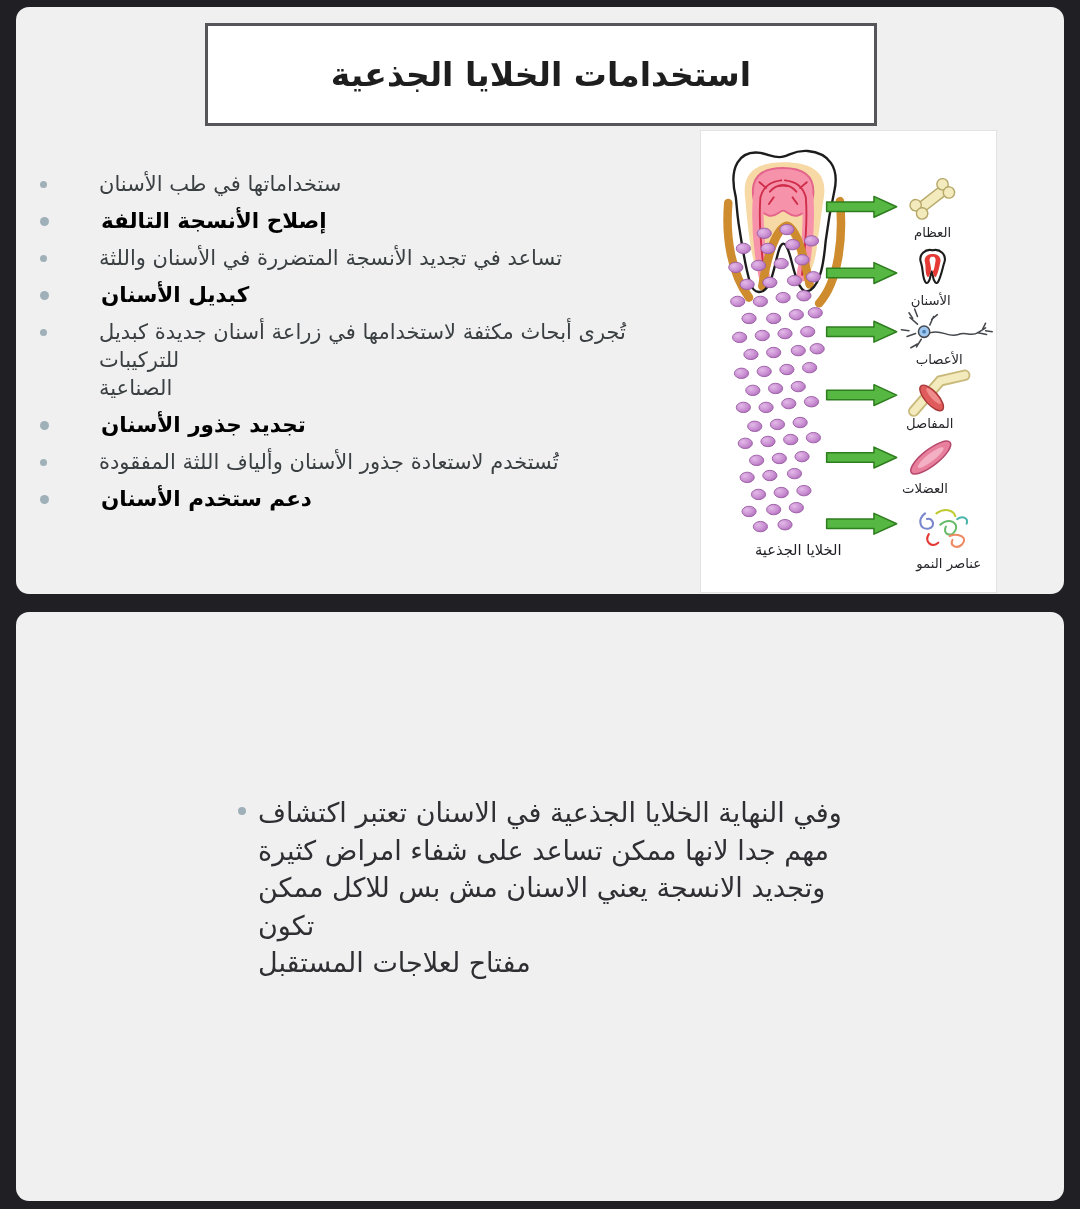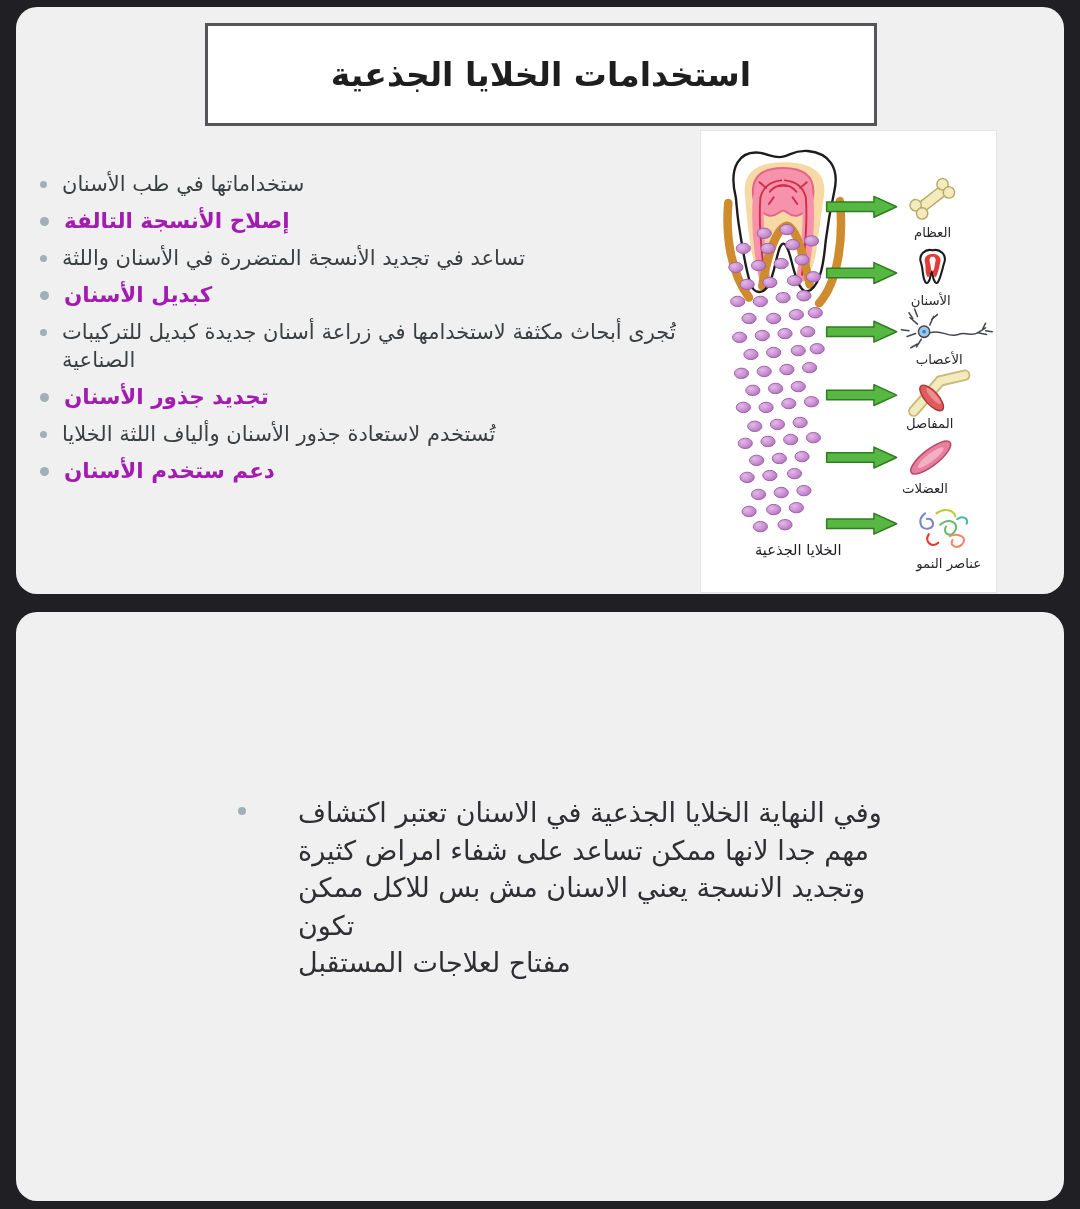--- a/index.html
+++ b/index.html
@@ -5,64 +5,64 @@
   html,body{margin:0;padding:0;}
   body{
     width:1080px;height:1209px;
     background:#1f1f24;
     font-family:"DejaVu Sans",sans-serif;
     position:relative;
     overflow:hidden;
   }
   .slide{
     position:absolute;left:16px;width:1048px;
-    background:#f0f0f1;border-radius:21px;
+    background:#f0f0f1;border-radius:13px;
   }
   #slide1{top:7px;height:587px;}
   #slide2{top:612px;height:589px;}
 
   
   .title-box{
     position:absolute;left:189px;top:16px;width:672px;height:103px;
     background:#ffffff;border:3px solid #55555a;
     box-sizing:border-box;
     display:flex;align-items:center;justify-content:center;
   }
   .title-box h1{
     margin:0;font-size:33px;font-weight:bold;color:#1e1e1e;
     letter-spacing:.5px;
   }
 
   
   .list{position:absolute;left:14px;top:163px;width:662px;}
-  .row{display:flex;align-items:flex-start;margin-bottom:9px;}
+  .row{display:flex;align-items:flex-start;margin-bottom:9px;gap:37px;}
   .dot{
     flex:0 0 auto;width:7px;height:7px;border-radius:50%;
     background:#9fb0b8;margin:11px 15px 0 10px;
   }
   .row.b .dot{width:9px;height:9px;margin-top:10px;}
   .row .txt{
     font-size:21px;line-height:28px;color:#3a3f42;
     white-space:pre-line;text-align:left;direction:ltr;
   }
-  .row.b .txt{font-weight:bold;color:#a21caf;font-size:21.5px;}
+  .row.b .txt{font-weight:bold;color:#000000;font-size:21.5px;}
 
   
   .diagram{
     position:absolute;left:684px;top:123px;width:297px;height:463px;
     background:#ffffff;border:1px solid #e3e3e3;box-sizing:border-box;padding-left:14px;
   }
   .diagram svg{display:block;width:100%;height:100%;}
   .dg-label{font-size:14px;fill:#26262b;}
   .dg-label-big{font-size:15.5px;fill:#1c1c22;}
 
   
   .closing{
     position:absolute;left:222px;top:182px;width:648px;
-    display:flex;align-items:flex-start;gap:40px;
+    display:flex;align-items:flex-start;
   }
   .closing .dot{margin:13px 12px 0 0;width:8px;height:8px;}
   .closing .txt{
     font-size:27px;line-height:37.5px;color:#2e2e33;
     white-space:pre-line;text-align:left;direction:ltr;
   }
 </style>
 </head>
 <body>
 
@@ -93,21 +93,21 @@
         <span class="dot"></span>
         <span class="txt">تُجرى أبحاث مكثفة لاستخدامها في زراعة أسنان جديدة كبديل للتركيبات
 الصناعية</span>
       </div>
     <div class="row b">
         <span class="dot"></span>
         <span class="txt">تجديد جذور الأسنان</span>
       </div>
     <div class="row">
         <span class="dot"></span>
-        <span class="txt">تُستخدم لاستعادة جذور الأسنان وألياف اللثة الخلايا</span>
+        <span class="txt">تُستخدم لاستعادة جذور الأسنان وألياف اللثة المفقودة</span>
       </div>
     <div class="row b">
         <span class="dot"></span>
         <span class="txt">دعم ستخدم الأسنان</span>
       </div>
   </div>
 
   <div class="diagram">
     <svg viewBox="0 0 297 463" xmlns="http://www.w3.org/2000/svg">
       <defs>

